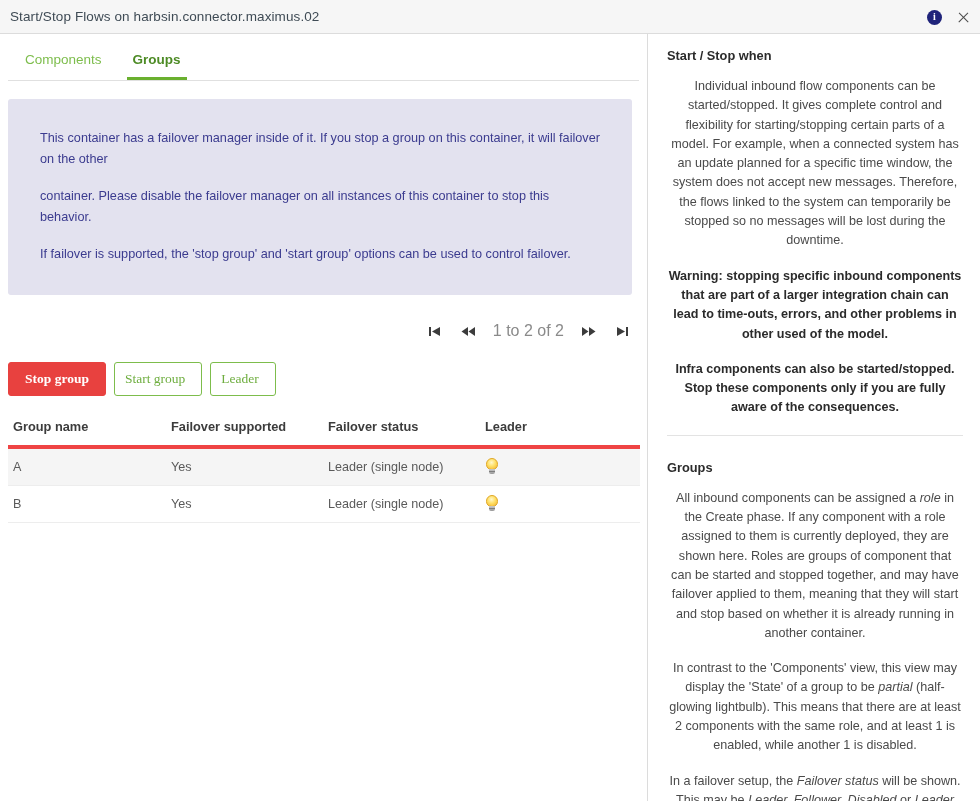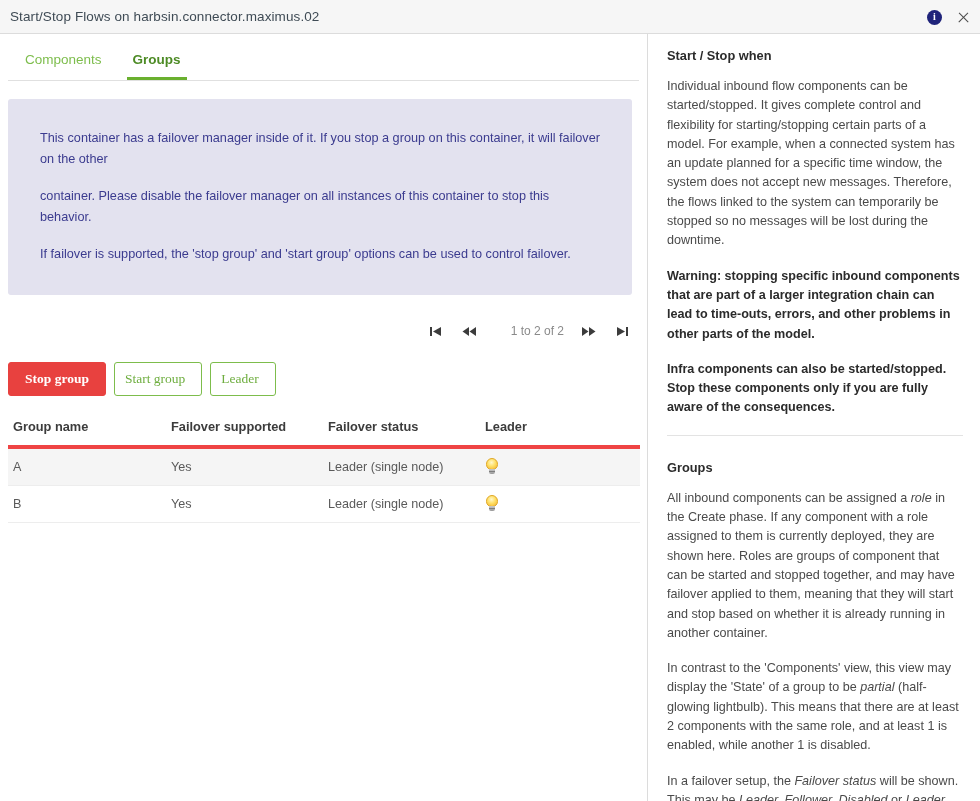--- a/index.html
+++ b/index.html
@@ -149,21 +149,21 @@
   .pager-btn {
     background: none;
     border: none;
     padding: 2px 3px;
     cursor: pointer;
     display: flex;
     align-items: center;
     line-height: 0;
   }
   .pager-label {
-    font-size: 12px;
+    font-size: 16px;
     color: #8a8a8a;
     min-width: 70px;
     text-align: right;
   }
 
   
   .actions {
     margin-top: 17px;
     padding-left: 8px;
     display: flex;
@@ -254,20 +254,21 @@
     font-weight: bold;
     color: #2b2b2b;
     margin: 0 0 14px 0;
   }
   .help h3.second { margin-top: 0; }
   .help p {
     font-size: 12.6px;
     line-height: 19.3px;
     color: #4a4a4a;
     margin: 0 0 16px 0;
+    text-align: center;
   }
   .help p.bold {
     font-weight: bold;
     color: #2b2b2b;
   }
   .help hr {
     border: none;
     border-top: 1px solid #e3e3e3;
     margin: 17px 0 24px 0;
   }
@@ -364,21 +365,21 @@
             </span>
           </td>
         </tr>
       </tbody>
     </table>
   </div>
 
   <div class="right-pane help">
     <h3>Start / Stop when</h3>
     <p>Individual inbound flow components can be started/stopped. It gives complete control and flexibility for starting/stopping certain parts of a model. For example, when a connected system has an update planned for a specific time window, the system does not accept new messages. Therefore, the flows linked to the system can temporarily be stopped so no messages will be lost during the downtime.</p>
-    <p class="bold">Warning: stopping specific inbound components that are part of a larger integration chain can lead to time-outs, errors, and other problems in other parts of the model.</p>
+    <p class="bold">Warning: stopping specific inbound components that are part of a larger integration chain can lead to time-outs, errors, and other problems in other used of the model.</p>
     <p class="bold">Infra components can also be started/stopped. Stop these components only if you are fully aware of the consequences.</p>
 
     <hr>
 
     <h3 class="second">Groups</h3>
 
     <p>
       <span>All inbound components can be assigned a </span><em>role</em><span> in the Create phase. If any component with a role assigned to them is currently deployed, they are shown here. Roles are groups of component that can be started and stopped together, and may have failover applied to them, meaning that they will start and stop based on whether it is already running in another container.</span>
     </p>
 

